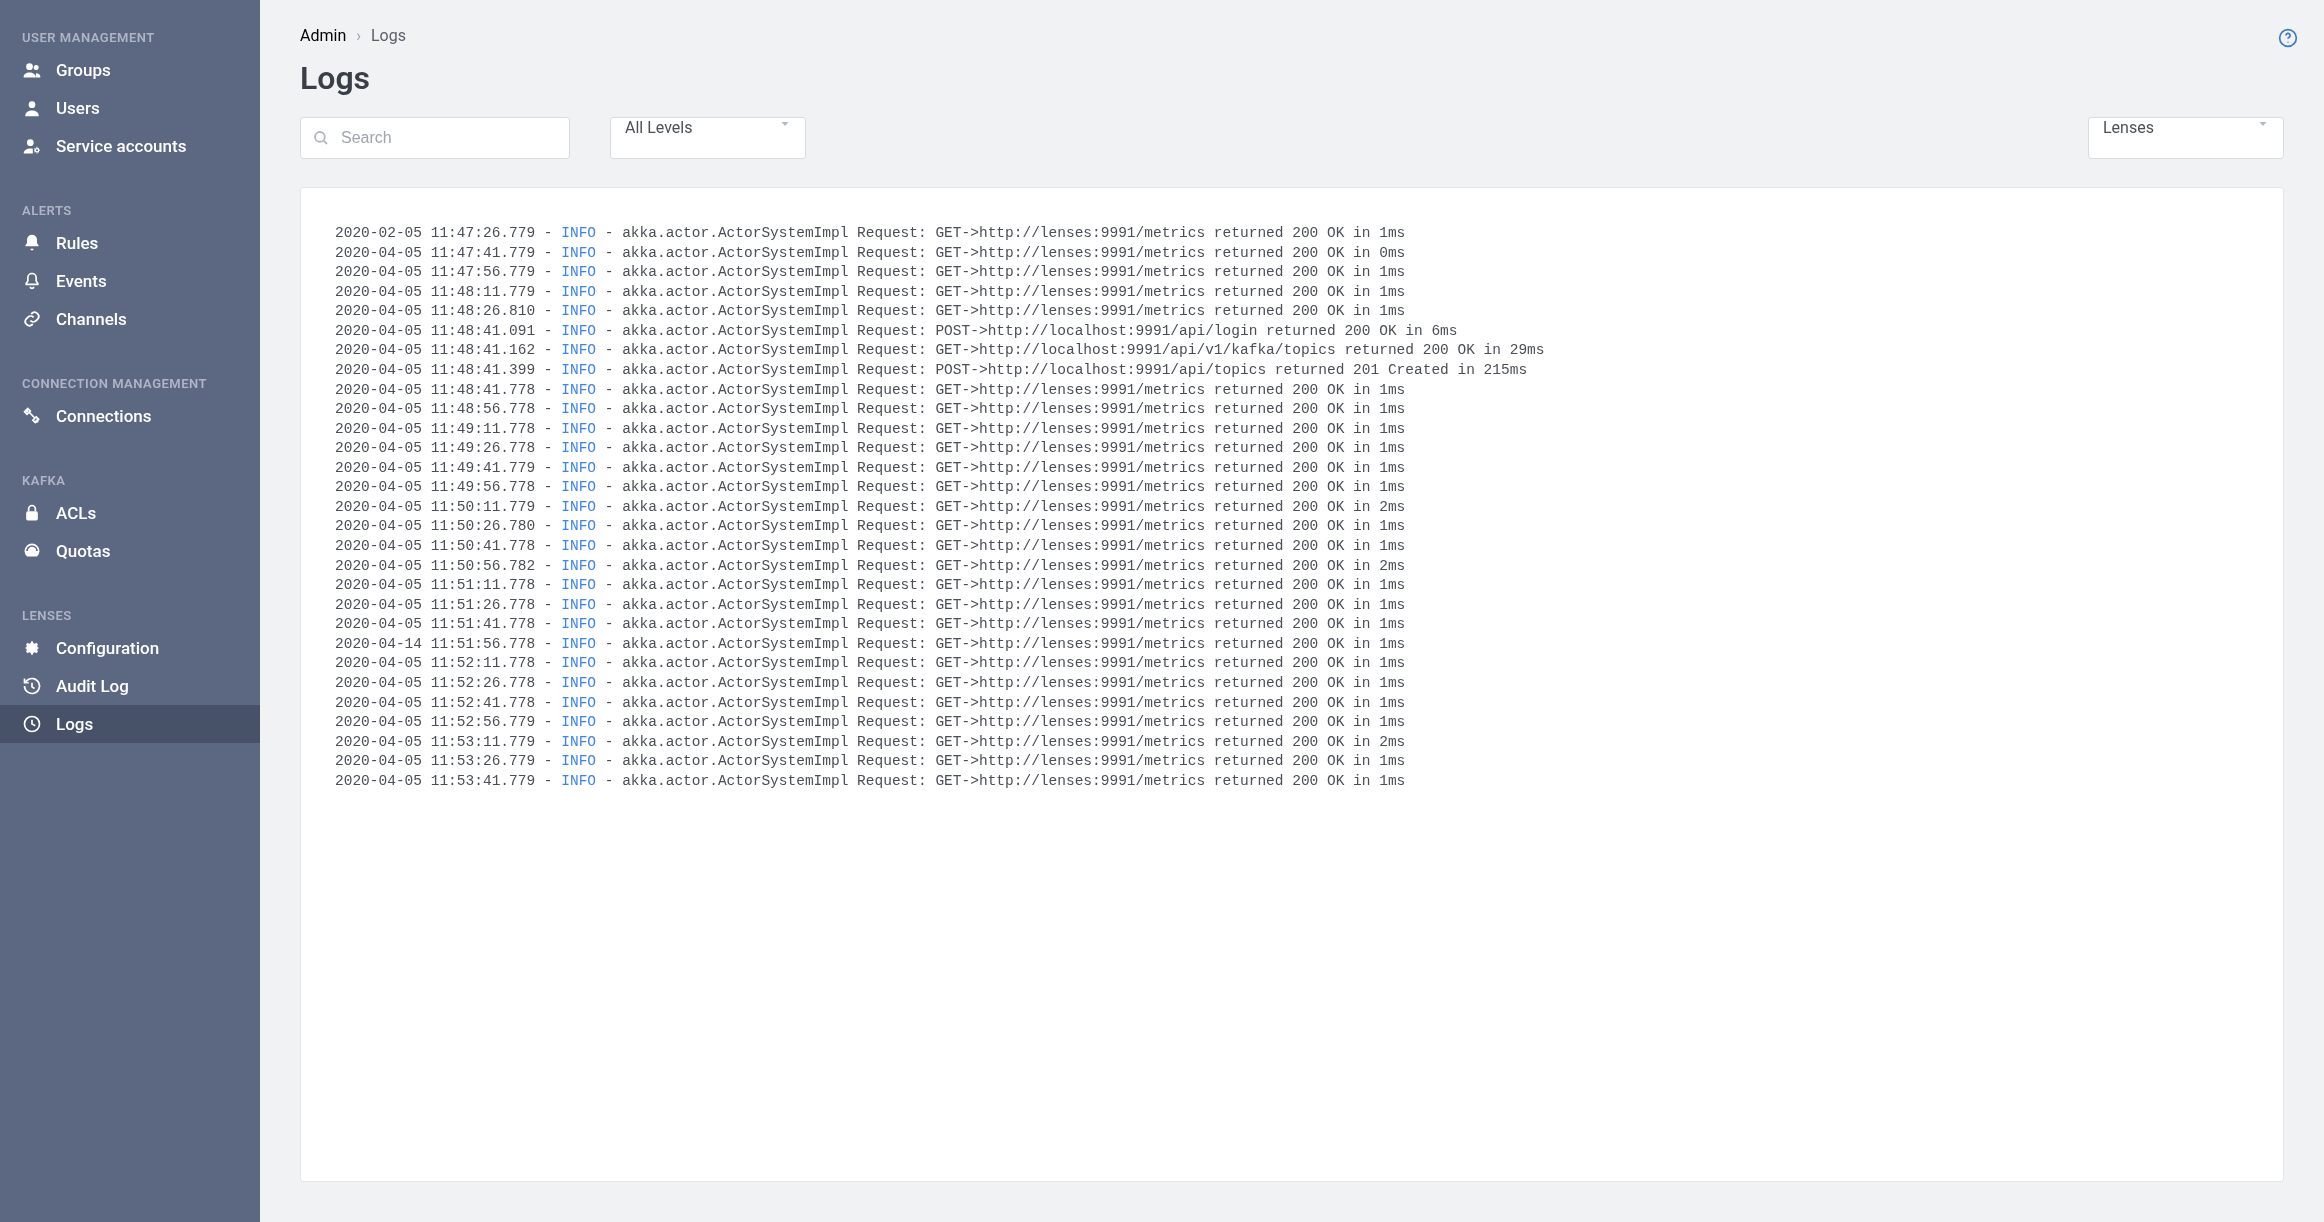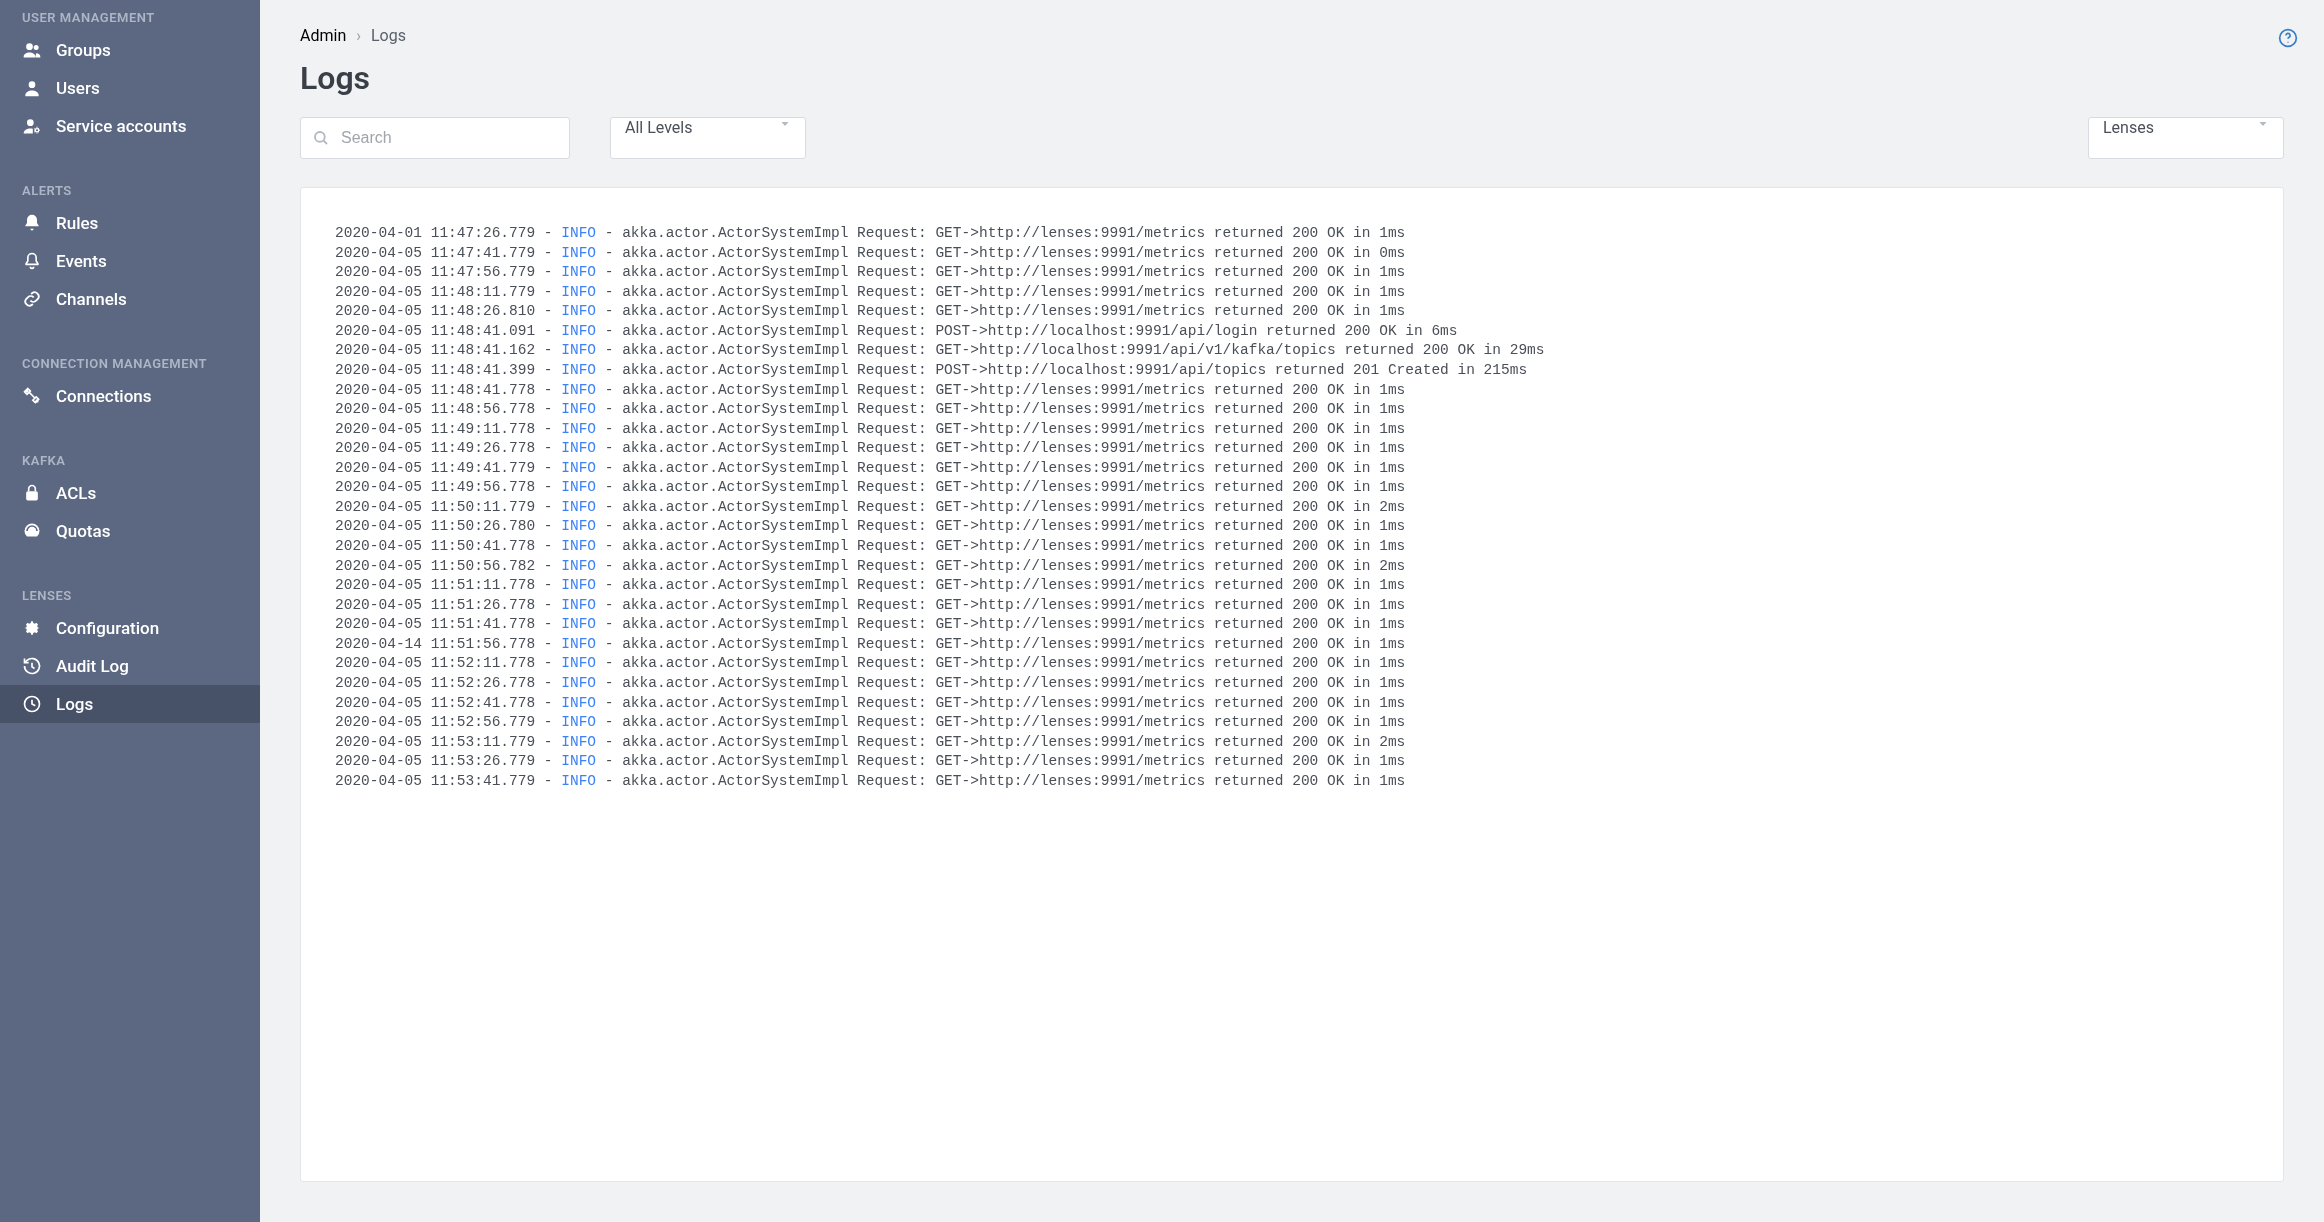--- a/index.html
+++ b/index.html
@@ -10,20 +10,21 @@
     display: flex;
     height: 100vh;
     overflow: hidden;
   }
   .sidebar {
     width: 260px;
     min-width: 260px;
     background: #5c6781;
     color: #fff;
     overflow-y: auto;
+    padding-top: 20px;
   }
   .sidebar-section-title {
     font-size: 13px;
     font-weight: 600;
     letter-spacing: 0.5px;
     color: #aeb5c6;
     padding: 10px 22px 6px 22px;
   }
   .sidebar-item {
     display: flex;
@@ -310,21 +311,21 @@
         <span class="chev">
           <svg width="12" height="12" viewBox="0 0 24 24" fill="currentColor">
               <path d="M5 8l7 8 7-8z"></path>
             </svg>
         </span>
       </div>
     </div>
   </div>
 
   <div class="log-panel" id="log-panel">
-      <div class="log-line"><span>2020-04-01 11:47:26.779</span> - <span class="lvl">INFO</span> - <span>akka.actor.ActorSystemImpl Request: GET-&gt;http://lenses:9991/metrics returned 200 OK in 1ms</span></div>
+      <div class="log-line"><span>2020-02-05 11:47:26.779</span> - <span class="lvl">INFO</span> - <span>akka.actor.ActorSystemImpl Request: GET-&gt;http://lenses:9991/metrics returned 200 OK in 1ms</span></div>
       <div class="log-line"><span>2020-04-05 11:47:41.779</span> - <span class="lvl">INFO</span> - <span>akka.actor.ActorSystemImpl Request: GET-&gt;http://lenses:9991/metrics returned 200 OK in 0ms</span></div>
       <div class="log-line"><span>2020-04-05 11:47:56.779</span> - <span class="lvl">INFO</span> - <span>akka.actor.ActorSystemImpl Request: GET-&gt;http://lenses:9991/metrics returned 200 OK in 1ms</span></div>
       <div class="log-line"><span>2020-04-05 11:48:11.779</span> - <span class="lvl">INFO</span> - <span>akka.actor.ActorSystemImpl Request: GET-&gt;http://lenses:9991/metrics returned 200 OK in 1ms</span></div>
       <div class="log-line"><span>2020-04-05 11:48:26.810</span> - <span class="lvl">INFO</span> - <span>akka.actor.ActorSystemImpl Request: GET-&gt;http://lenses:9991/metrics returned 200 OK in 1ms</span></div>
       <div class="log-line"><span>2020-04-05 11:48:41.091</span> - <span class="lvl">INFO</span> - <span>akka.actor.ActorSystemImpl Request: POST-&gt;http://localhost:9991/api/login returned 200 OK in 6ms</span></div>
       <div class="log-line"><span>2020-04-05 11:48:41.162</span> - <span class="lvl">INFO</span> - <span>akka.actor.ActorSystemImpl Request: GET-&gt;http://localhost:9991/api/v1/kafka/topics returned 200 OK in 29ms</span></div>
       <div class="log-line"><span>2020-04-05 11:48:41.399</span> - <span class="lvl">INFO</span> - <span>akka.actor.ActorSystemImpl Request: POST-&gt;http://localhost:9991/api/topics returned 201 Created in 215ms</span></div>
       <div class="log-line"><span>2020-04-05 11:48:41.778</span> - <span class="lvl">INFO</span> - <span>akka.actor.ActorSystemImpl Request: GET-&gt;http://lenses:9991/metrics returned 200 OK in 1ms</span></div>
       <div class="log-line"><span>2020-04-05 11:48:56.778</span> - <span class="lvl">INFO</span> - <span>akka.actor.ActorSystemImpl Request: GET-&gt;http://lenses:9991/metrics returned 200 OK in 1ms</span></div>
       <div class="log-line"><span>2020-04-05 11:49:11.778</span> - <span class="lvl">INFO</span> - <span>akka.actor.ActorSystemImpl Request: GET-&gt;http://lenses:9991/metrics returned 200 OK in 1ms</span></div>

